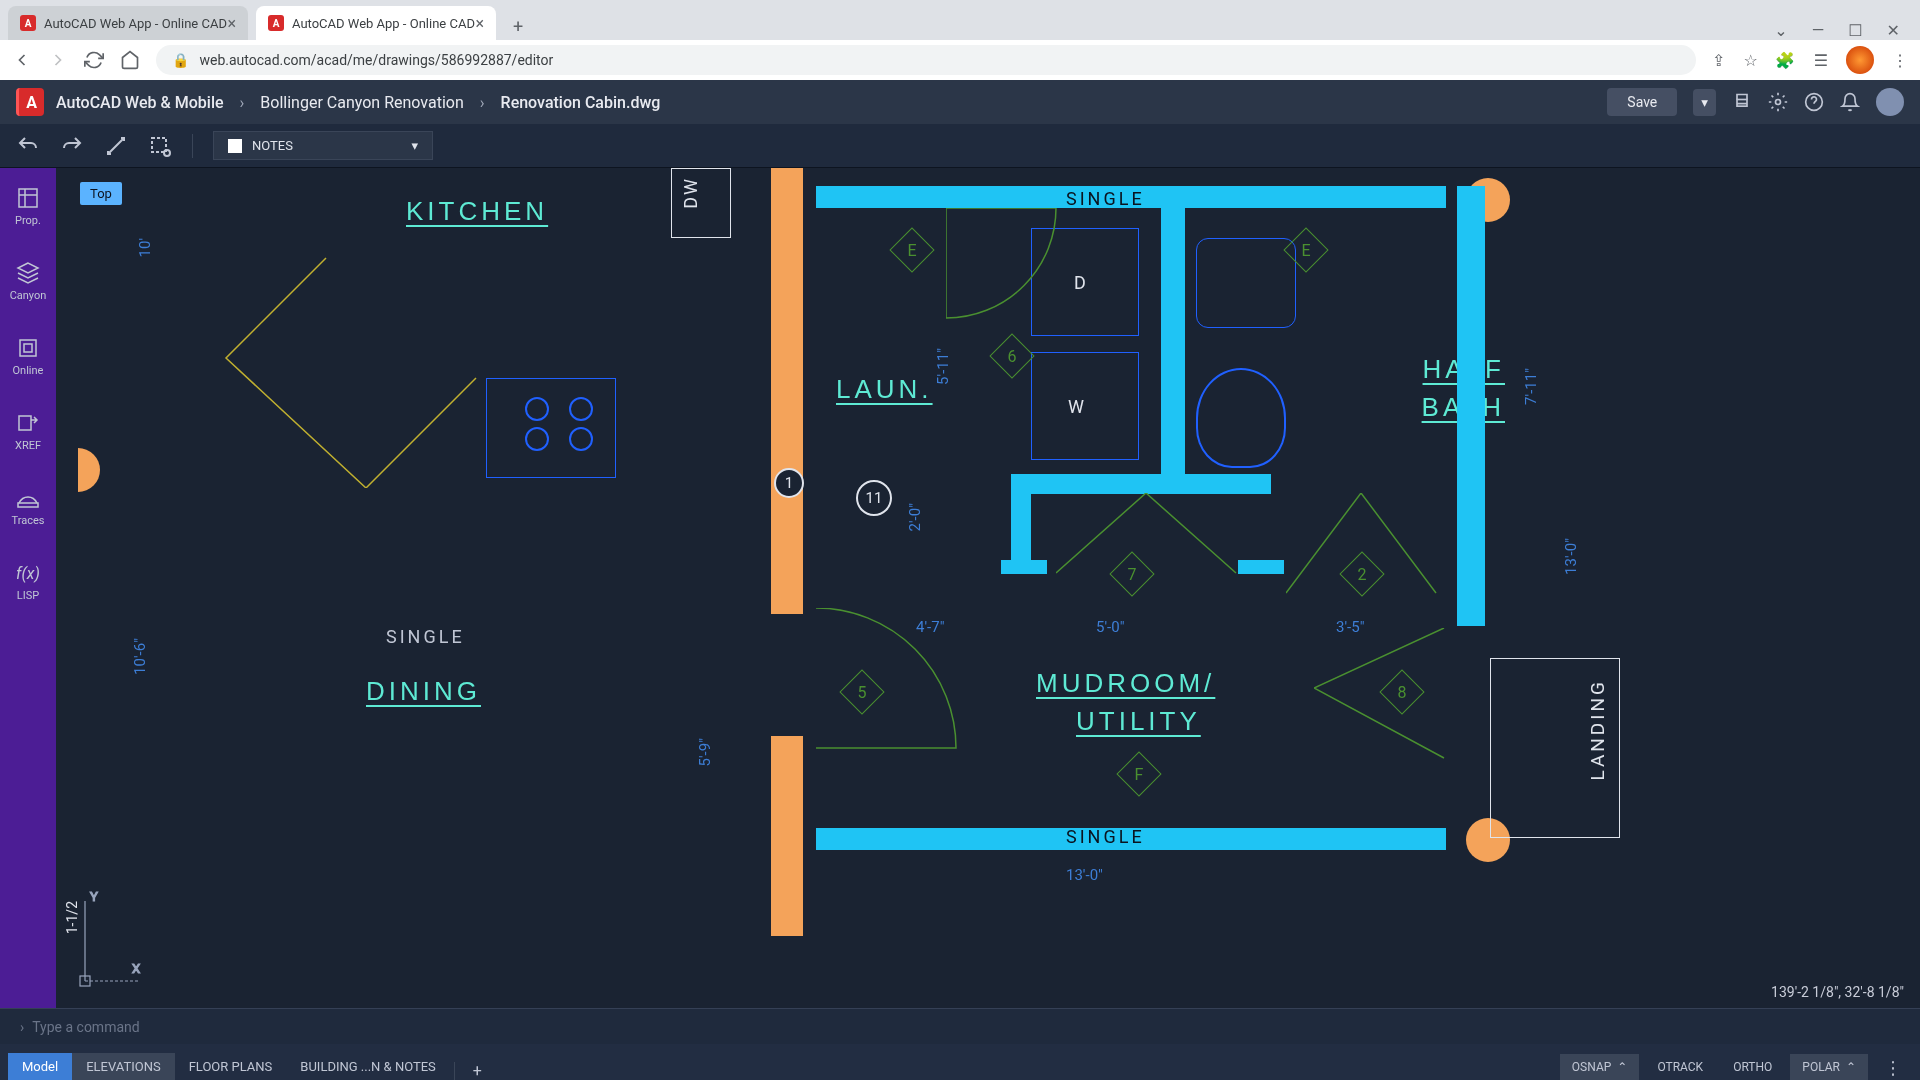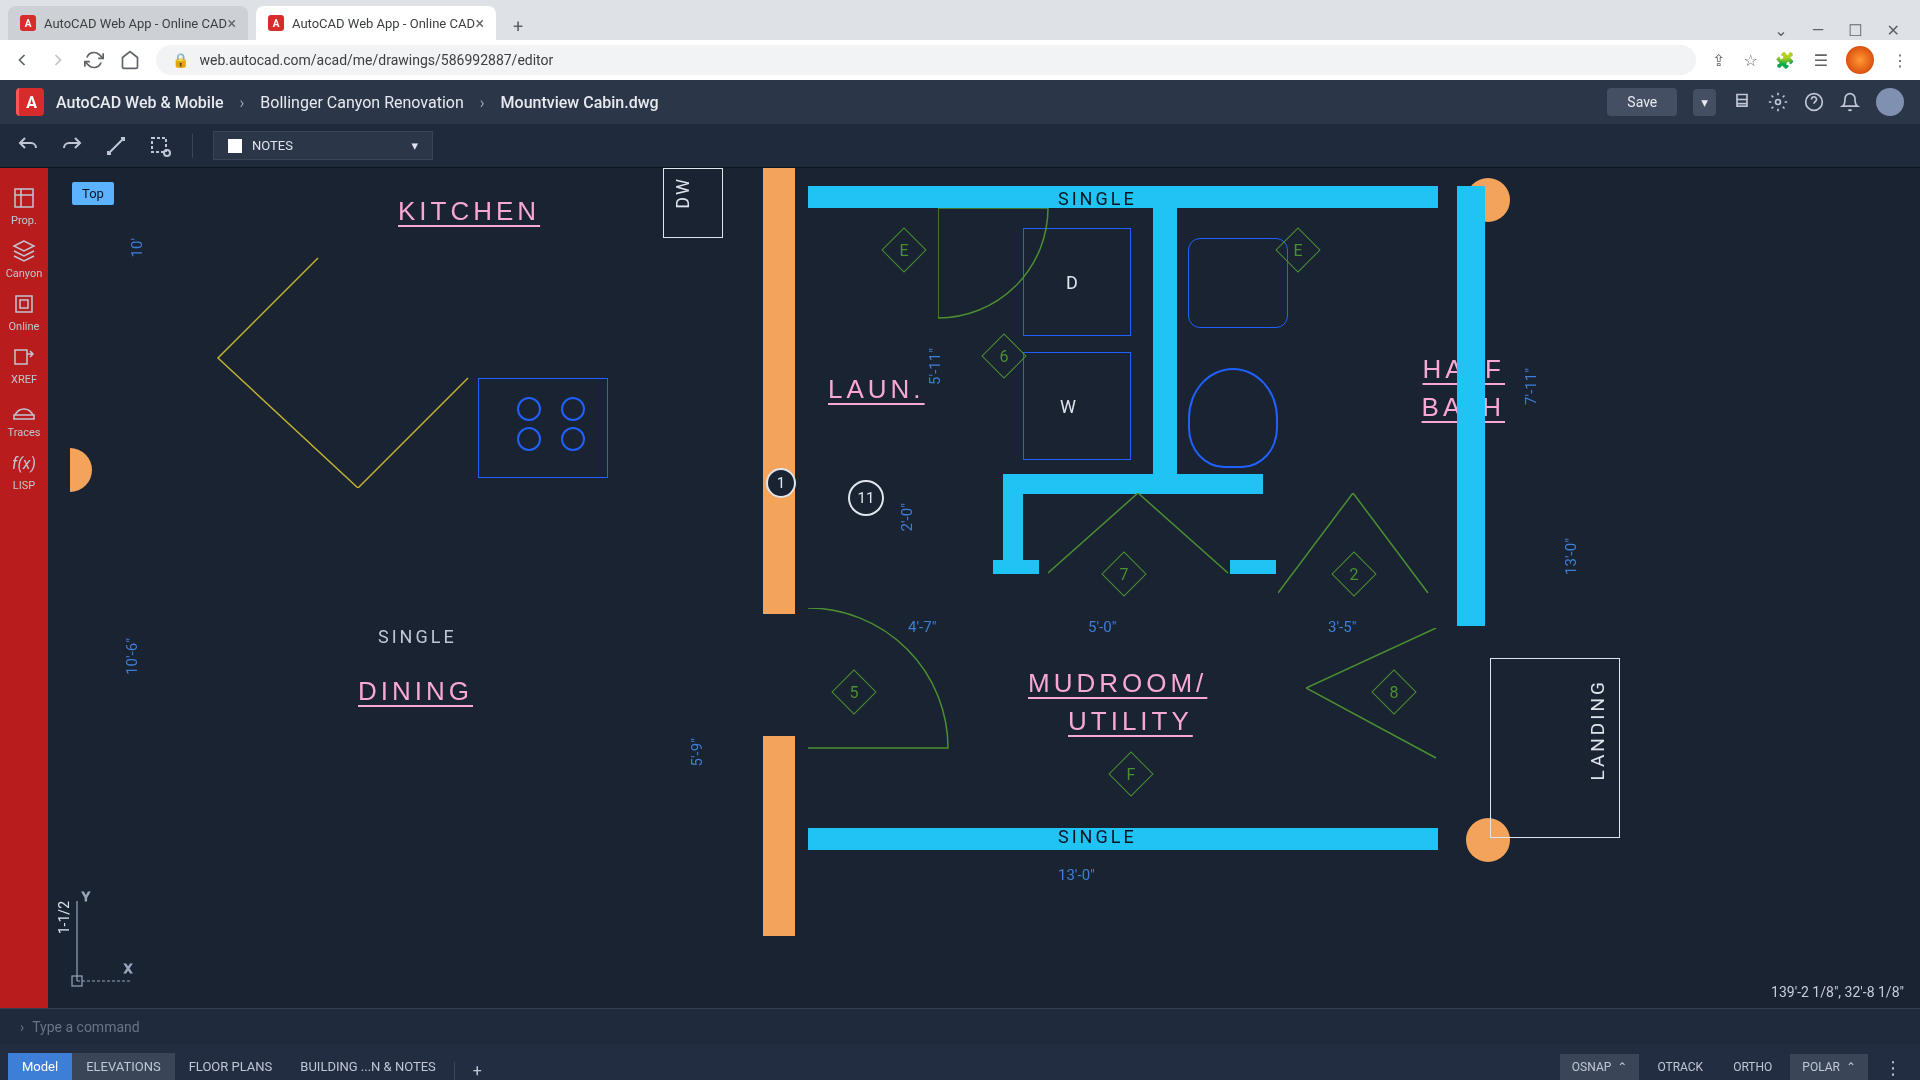--- a/index.html
+++ b/index.html
@@ -38,30 +38,30 @@
 .toolbar { background:#1f2a3d; height:44px; display:flex; align-items:center; padding:0 16px; gap:20px; border-bottom:1px solid #0d1420; }
 .tool-icon { color:#c0c6d4; cursor:pointer; width:24px; height:24px; display:flex; align-items:center; justify-content:center; }
 .layer-select { background:#2b3648; border:1px solid #3a4558; color:#e0e4ec; padding:6px 14px; min-width:220px; display:flex; align-items:center; gap:10px; font-size:13px; cursor:pointer; }
 .layer-swatch { width:14px; height:14px; background:#fff; }
 .toolbar-right { margin-left:auto; display:flex; align-items:center; gap:28px; }
 .open-desktop { color:#5bb3ff; font-size:15px; display:flex; align-items:center; gap:8px; cursor:pointer; }
 .share-link { color:#5bb3ff; font-size:15px; display:flex; align-items:center; gap:8px; cursor:pointer; }
 
 
 .main-area { display:flex; height: calc(1080px - 40px - 40px - 44px - 44px - 36px - 36px); }
-.left-rail { width:48px; background:#b91c1c; display:flex; flex-direction:column; align-items:center; padding-top:12px; }
+.left-rail { width:56px; background:#4c1d95; display:flex; flex-direction:column; align-items:center; padding-top:12px; gap:22px; }
 .rail-item { display:flex; flex-direction:column; align-items:center; gap:4px; color:#c0c6d4; cursor:pointer; font-size:11px; width:100%; padding:6px 0; }
 .rail-icon { width:24px; height:24px; }
 
 .canvas-wrap { flex:1; position:relative; background:#1a2332; overflow:hidden; }
 .view-cube { position:absolute; top:14px; left:24px; background:#5bb3ff; color:#0d1420; padding:4px 10px; font-size:13px; border-radius:2px; }
 
 
 .drawing { position:absolute; inset:0; }
-.room-label { position:absolute; color:#f9a8d4; font-size:26px; letter-spacing:4px; text-decoration:underline; text-underline-offset:5px; font-family: Arial; }
+.room-label { position:absolute; color:#5eead4; font-size:26px; letter-spacing:4px; text-decoration:underline; text-underline-offset:5px; font-family: Arial; }
 .wall-cyan { position:absolute; background:#1fc4f4; }
 .wall-orange { position:absolute; background:#f4a35a; }
 .dim-text { position:absolute; color:#3d7ed6; font-size:15px; }
 .landing-box { position:absolute; border:1px solid #e0e4ec; width:130px; height:180px; right:300px; top:490px; }
 .landing-text { writing-mode:vertical-rl; transform:rotate(180deg); font-size:19px; letter-spacing:3px; color:#e0e4ec; position:absolute; right:10px; top:20px; }
 .marker { position:absolute; width:30px; height:30px; border:2px solid #e0e4ec; border-radius:50%; background:#1a2332; color:#e0e4ec; display:flex; align-items:center; justify-content:center; font-size:15px; }
 .hex-marker { position:absolute; width:32px; height:32px; color:#4a9030; display:flex; align-items:center; justify-content:center; font-size:16px; }
 .hex-marker::before { content:''; position:absolute; inset:0; border:1.5px solid #4a9030; transform:rotate(45deg); }
 .blue-rect { position:absolute; border:1.5px solid #2060ff; }
 .single-label { position:absolute; color:#c0c6d4; font-size:18px; letter-spacing:3px; }
@@ -144,21 +144,21 @@
     <span>⋮</span>
   </div>
 </div>
 
 <div class="app-header">
   <div class="app-logo">A</div>
   <span class="brand">AutoCAD Web &amp; Mobile</span>
   <span class="crumb-sep">›</span>
   <span class="crumb">Bollinger Canyon Renovation</span>
   <span class="crumb-sep">›</span>
-  <span class="crumb file">Mountview Cabin.dwg</span>
+  <span class="crumb file">Renovation Cabin.dwg</span>
   <div class="header-right">
     <button class="save-btn">Save</button>
     <button class="save-drop">▾</button>
     <div class="hdr-icon"><svg viewBox="0 0 24 24" fill="none" stroke="currentColor" stroke-width="2">
           <rect x="6" y="9" width="12" height="8"></rect>
           <path d="M6 9V3h12v6M6 14h12"></path>
         </svg></div>
     <div class="hdr-icon"><svg viewBox="0 0 24 24" fill="none" stroke="currentColor" stroke-width="2">
           <circle cx="12" cy="12" r="3"></circle>
           <path d="M12 1v3m0 16v3M4.2 4.2l2.1 2.1m11.4 11.4l2.1 2.1M1 12h3m16 0h3M4.2 19.8l2.1-2.1m11.4-11.4l2.1-2.1"></path>

